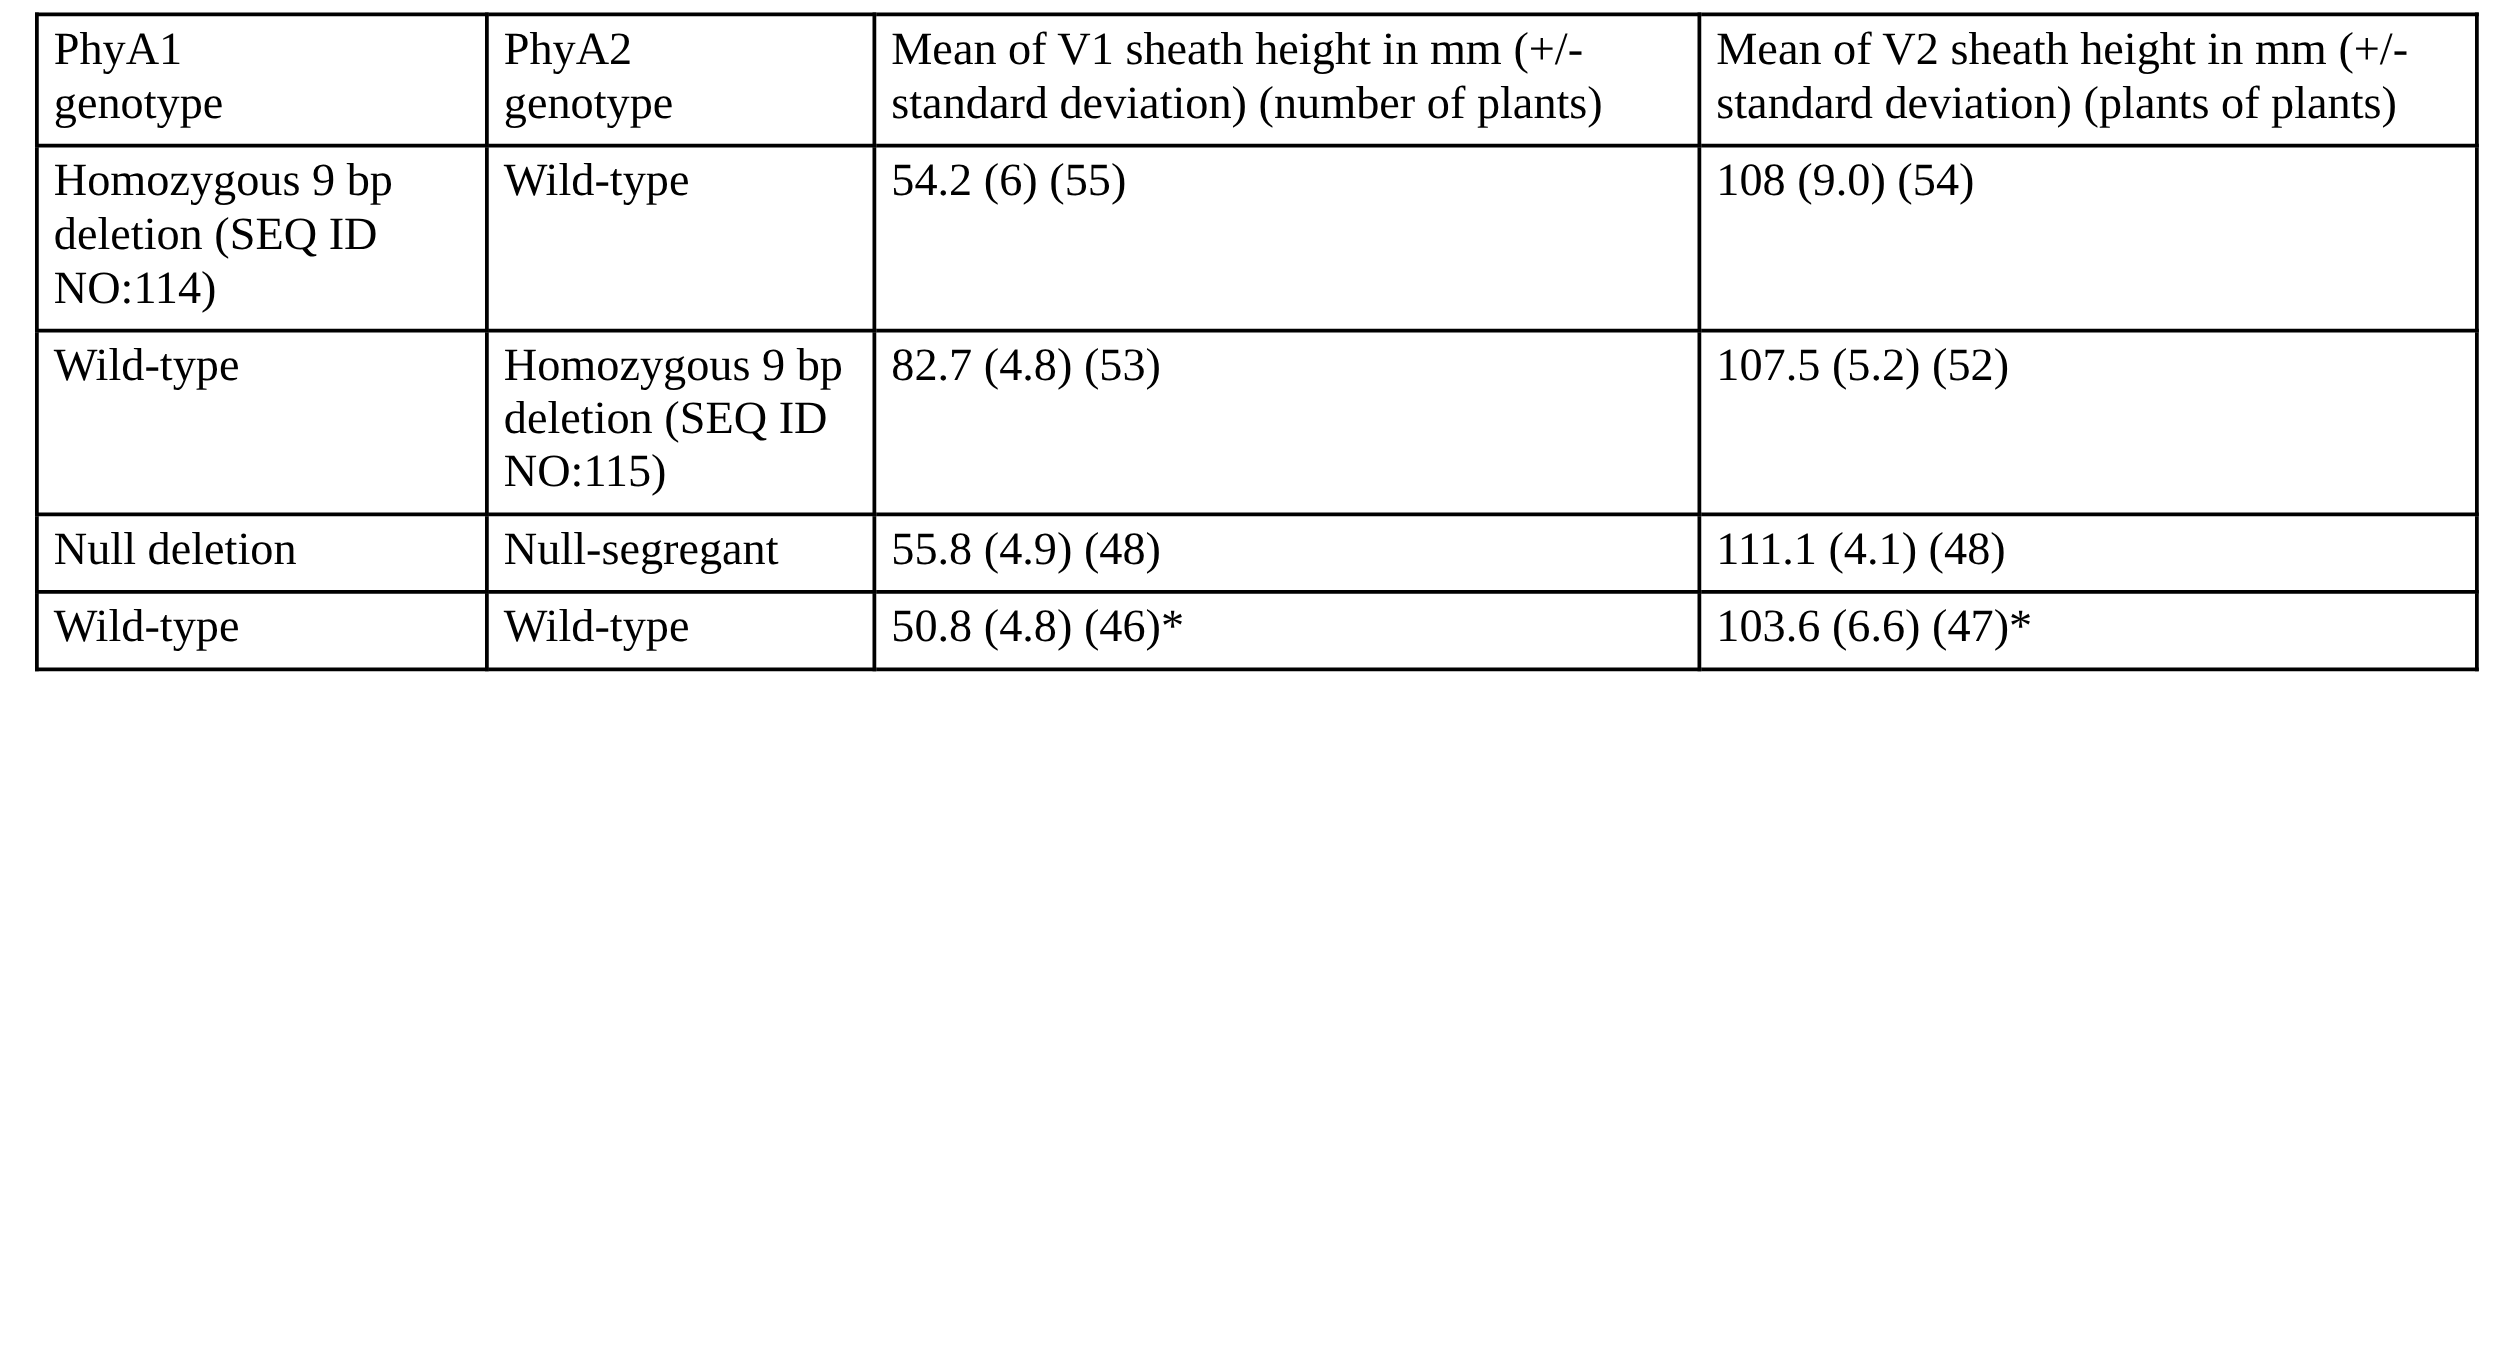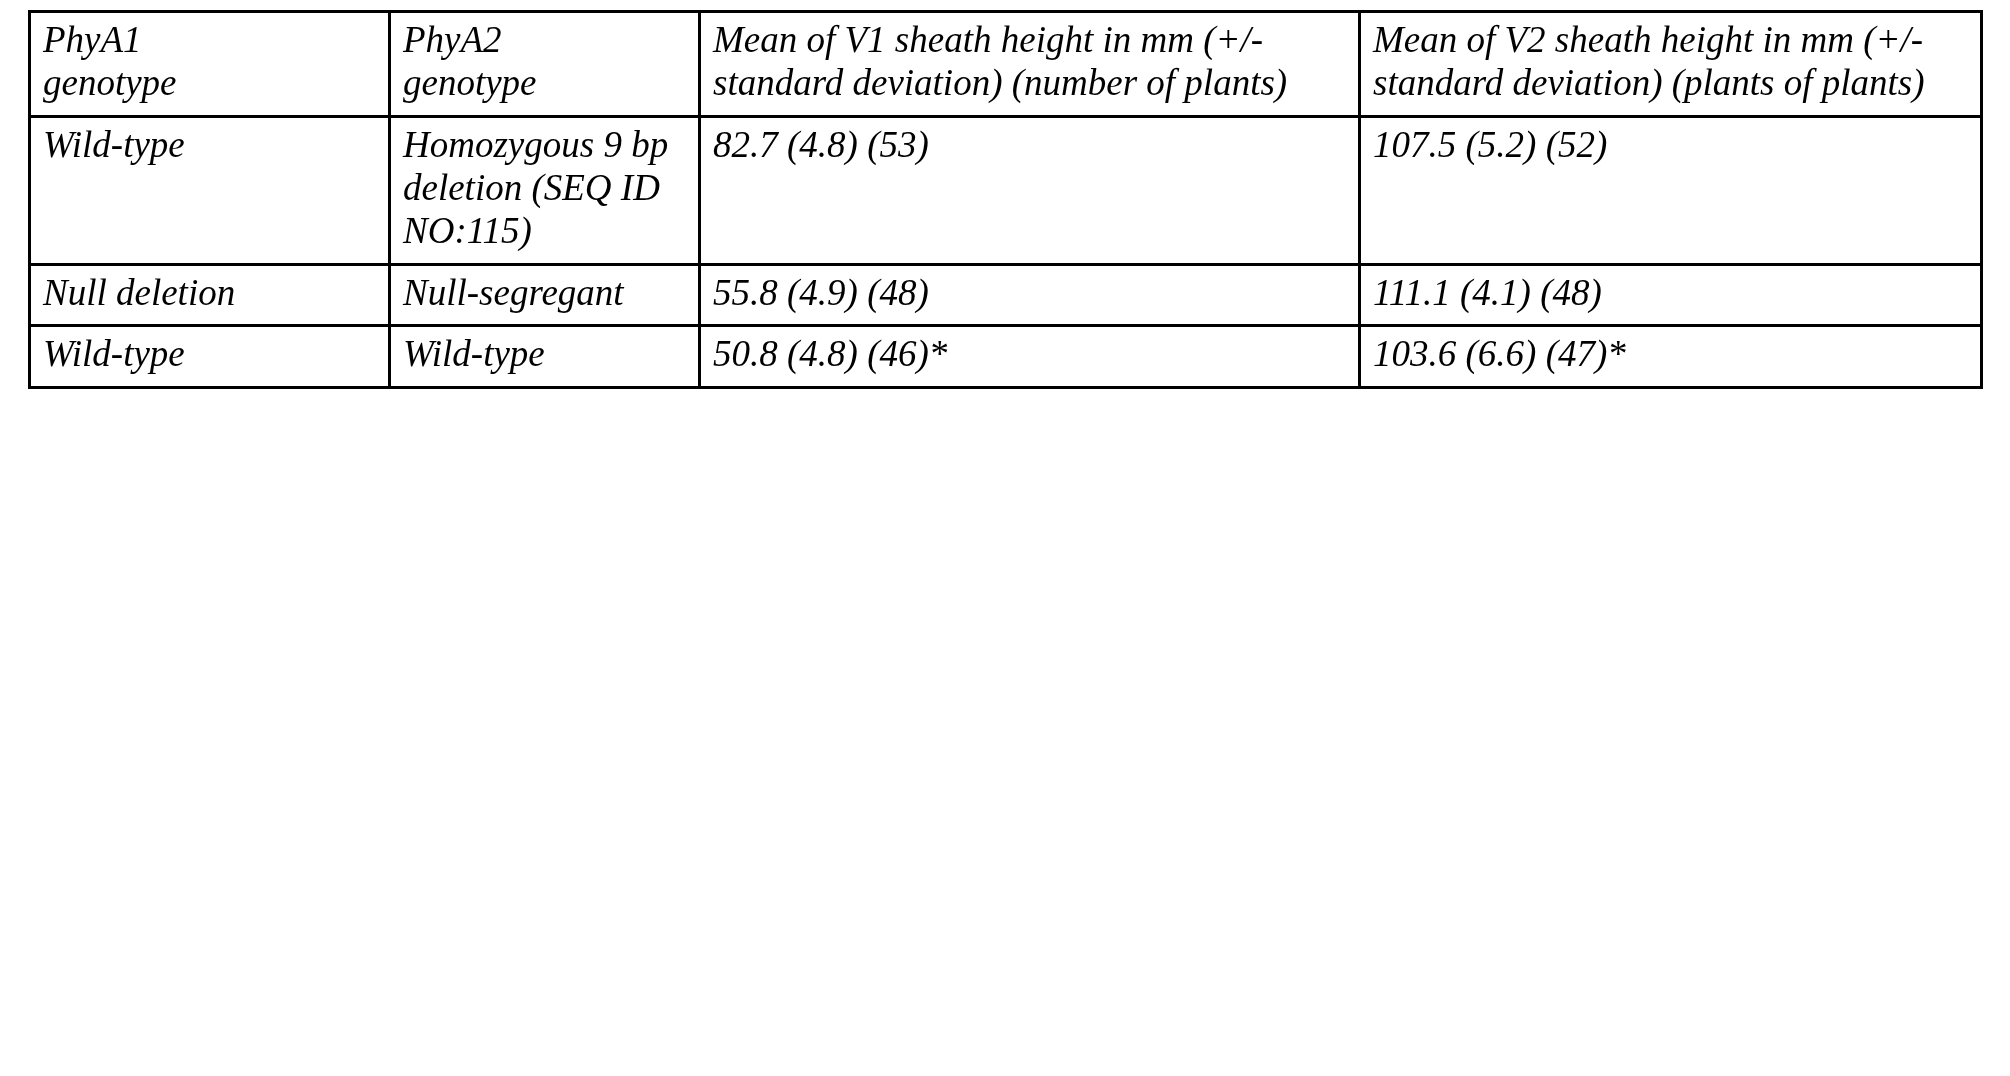--- a/index.html
+++ b/index.html
@@ -35,41 +35,47 @@
     line-height: 1.16;
     font-family: "Liberation Serif", "DejaVu Serif", serif;
     white-space: pre-line;
   }
   col.c1 { width: 360px; }
   col.c2 { width: 310px; }
   col.c3 { width: 660px; }
   col.c4 { width: 622px; }
 
   .row-header td { padding-bottom: 14px; }
-  .cell-text { display: block; font-style: italic; }
+  .cell-text { display: block; }
 </style>
 </head>
 <body>
 
 <div class="page">
   <table class="data-table">
     <colgroup>
       <col class="c1">
       <col class="c2">
       <col class="c3">
       <col class="c4">
     </colgroup>
     <tbody>
       <tr class="row-header">
         <td><span class="cell-text">PhyA1
 genotype</span></td>
         <td><span class="cell-text">PhyA2
 genotype</span></td>
         <td><span class="cell-text">Mean of V1 sheath height in mm (+/- standard deviation) (number of plants)</span></td>
         <td><span class="cell-text">Mean of V2 sheath height in mm (+/- standard deviation) (plants of plants)</span></td>
+      </tr>
+      <tr>
+        <td><span class="cell-text">Homozygous 9 bp deletion (SEQ ID NO:114)</span></td>
+        <td><span class="cell-text">Wild-type</span></td>
+        <td><span class="cell-text">54.2 (6) (55)</span></td>
+        <td><span class="cell-text">108 (9.0) (54)</span></td>
       </tr>
       <tr>
         <td><span class="cell-text">Wild-type</span></td>
         <td><span class="cell-text">Homozygous 9 bp deletion (SEQ ID NO:115)</span></td>
         <td><span class="cell-text">82.7 (4.8) (53)</span></td>
         <td><span class="cell-text">107.5 (5.2) (52)</span></td>
       </tr>
       <tr>
         <td><span class="cell-text">Null deletion</span></td>
         <td><span class="cell-text">Null-segregant</span></td>

